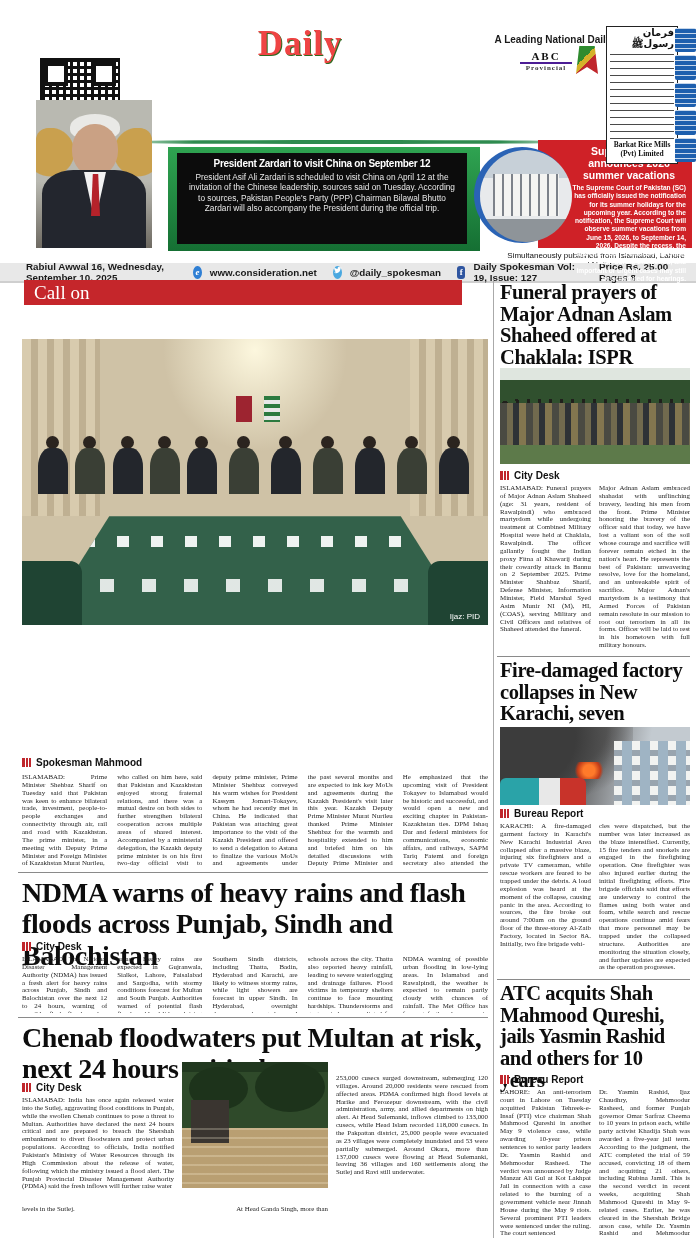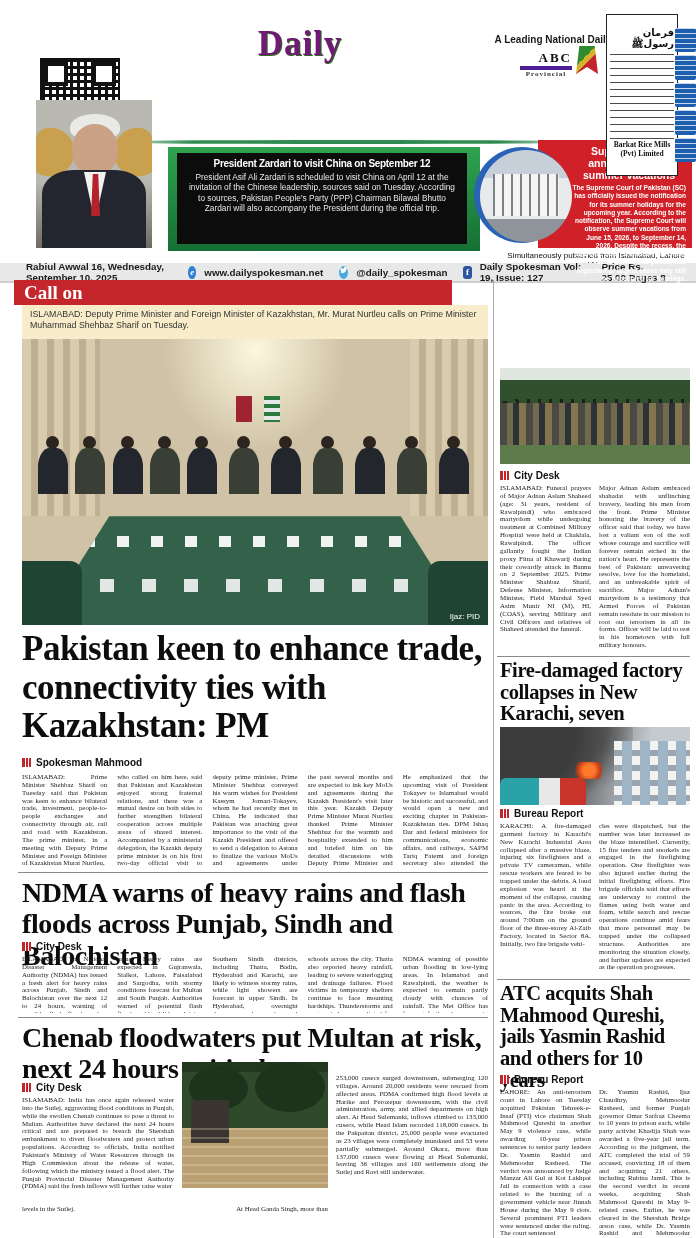--- a/index.html
+++ b/index.html
@@ -20,36 +20,36 @@
   .portrait .chair{position:absolute;left:0;top:28px;width:100%;height:60px;
       background:radial-gradient(circle at 12% 40%,#c9a04e 0 22%,transparent 23%),
                  radial-gradient(circle at 88% 40%,#c9a04e 0 22%,transparent 23%);}
   .portrait .hair{position:absolute;left:34px;top:14px;width:50px;height:26px;border-radius:50% 50% 40% 40%;background:#e9e9e6;}
   .portrait .face{position:absolute;left:36px;top:24px;width:46px;height:52px;border-radius:48%;background:#caa184;}
   .portrait .suit{position:absolute;left:6px;top:70px;width:104px;height:78px;border-radius:30% 30% 0 0;background:#23262e;}
   .portrait .shirt{position:absolute;left:48px;top:72px;width:22px;height:40px;background:#f2f2f2;clip-path:polygon(0 0,100% 0,60% 100%,40% 100%);}
   .portrait .tie{position:absolute;left:55px;top:74px;width:9px;height:42px;background:#b5222a;clip-path:polygon(20% 0,80% 0,100% 100%,0 100%);}
 
   .daily{left:170px;top:24px;width:260px;text-align:center;font-size:35px;font-weight:bold;
-         color:#701a75;letter-spacing:1px;z-index:3;text-shadow:1px 1px 0 #2e6b22;}
+         color:#ef4444;letter-spacing:1px;z-index:3;text-shadow:1px 1px 0 #2e6b22;}
   .mast-title{left:78px;top:50px;width:544px;text-align:center;font-size:63px;font-weight:bold;
          color:#15703a;letter-spacing:-2px;line-height:1.3;z-index:2;text-shadow:1px 1px 0 #0c4a26;}
   .swoosh{left:92px;top:140px;width:510px;height:4px;border-radius:50%;z-index:1;
          background:linear-gradient(90deg,transparent,#2e8b4f 20%,#2e8b4f 80%,transparent);}
   .leading{left:492px;top:34px;width:122px;text-align:center;font-family:"Liberation Sans",sans-serif;
          font-size:10px;font-weight:bold;color:#1a1a1a;z-index:5;}
   .abc{left:520px;top:50px;width:52px;text-align:center;z-index:5;}
-  .abc .a1{font-size:13px;font-weight:bold;letter-spacing:2px;border-bottom:4px solid #4c1d95;text-align:right;}
+  .abc .a1{font-size:11px;font-weight:bold;letter-spacing:2px;border-bottom:2px solid #4c1d95;}
   .abc .a2{font-size:7px;font-weight:bold;letter-spacing:1px;color:#333;}
   .abc-glyph{left:576px;top:46px;width:22px;height:28px;z-index:5;
          background:linear-gradient(135deg,#2e8b2e 0 40%,#d4b12a 40% 55%,#c0262c 55% 100%);
          clip-path:polygon(15% 0,85% 0,100% 100%,50% 75%,0 100%);}
 
-  .urdu-box{left:606px;top:14px;width:64px;height:136px;border:1px solid #222;background:#fff;
-         padding:12px 3px;z-index:5;}
+  .urdu-box{left:606px;top:26px;width:64px;height:136px;border:1px solid #222;background:#fff;
+         padding:0 3px;z-index:5;}
   .urdu-head{font-size:10px;font-weight:bold;text-align:right;direction:rtl;font-family:"DejaVu Sans",sans-serif;}
   .urdu-lines{margin-top:2px;width:100%;height:86px;
          background:repeating-linear-gradient(180deg,#4a4a4a 0 1.5px,transparent 1.5px 7px);}
   .barkat{font-size:7.5px;font-weight:bold;text-align:center;line-height:1.2;}
 
   .side-ads{left:675px;top:28px;width:21px;height:134px;z-index:5;display:flex;flex-direction:column;gap:3px;}
   .side-ads b{flex:1;background:#1d5fae;border-radius:2px;
          background-image:repeating-linear-gradient(180deg,rgba(255,255,255,.75) 0 1px,transparent 1px 5px);}
 
   
@@ -81,22 +81,22 @@
          font-size:9px;line-height:13px;font-weight:bold;vertical-align:-2px;}
   .ie{background:#2f7fd4;font-style:italic;font-family:"Liberation Serif",serif;}
   .tw{background:#4aa8e0;}
   .fb{background:#2f55a0;border-radius:3px;font-family:"Liberation Serif",serif;}
 
   
   .vrule{left:493px;top:280px;width:1px;height:958px;background:#aaa;}
   .hr-main{height:1px;background:#8a8a8a;}
 
   
-  .callon{left:14px;top:280px;width:438px;height:25px;background:#c5262b;color:#fff;
-         font-size:19px;padding-left:10px;box-sizing:border-box;line-height:25px;font-weight:bold;}
+  .callon{left:24px;top:280px;width:438px;height:25px;background:#c5262b;color:#fff;
+         font-size:19px;padding-left:10px;box-sizing:border-box;line-height:25px;}
   .caption{left:22px;top:305px;width:466px;height:34px;background:#f8ecca;color:#333;
          font-family:"Liberation Sans",sans-serif;font-size:8.8px;line-height:1.3;
          padding:4px 8px;box-sizing:border-box;}
   .mainphoto{left:22px;top:339px;width:466px;height:286px;overflow:hidden;background:#cfc2a6;}
   .mainphoto .glow{position:absolute;left:30%;top:0;width:40%;height:40%;
          background:radial-gradient(ellipse at 50% 10%,rgba(255,250,225,.95),transparent 70%);}
   .mainphoto .curt{position:absolute;top:0;width:78px;height:62%;
          background:repeating-linear-gradient(90deg,#d8cbae 0 9px,#bfb092 9px 16px);}
   .mainphoto .flag1{position:absolute;left:46%;top:20%;width:16px;height:26px;background:#9d2430;}
   .mainphoto .flag2{position:absolute;left:52%;top:20%;width:16px;height:26px;
@@ -216,39 +216,38 @@
   <div class="abs red-box">
     <div class="t">Supreme Court announces 2026 summer vacations</div>
     <div class="b">The Supreme Court of Pakistan (SC) has officially issued the notification for its summer holidays for the upcoming year. According to the notification, the Supreme Court will observe summer vacations from June 15, 2026, to September 14, 2026. Despite the recess, the Supreme Court's offices will remain open during this period, and important or urgent cases may still be scheduled for hearings.</div>
   </div>
   <div class="abs published">Simultaneously published from Islamabad, Lahore and Multan</div>
 
   <div class="abs datebar">
     <span>Rabiul Awwal 16, Wednesday, September 10, 2025</span>
     <span class="sp"></span>
     <span class="icirc ie">e</span>
-    <span>www.dailyspokesman.net</span>
+    <span>www.consideration.net</span>
     <span class="sp"></span>
     <span class="icirc tw">
       <svg width="9" height="9" viewBox="0 0 24 24" style="vertical-align:1px">
           <path d="M23 5c-.8.4-1.6.6-2.5.8A4.3 4.3 0 0 0 22.4 3c-.8.5-1.8.9-2.7 1.1A4.2 4.2 0 0 0 12.4 8 12 12 0 0 1 3.7 3.6a4.2 4.2 0 0 0 1.3 5.6c-.7 0-1.3-.2-1.9-.5v.1c0 2 1.4 3.7 3.4 4.1-.6.2-1.3.2-1.9.1a4.2 4.2 0 0 0 3.9 2.9A8.5 8.5 0 0 1 2 17.5 12 12 0 0 0 8.3 19c7.5 0 11.7-6.3 11.7-11.7v-.5c.8-.6 1.5-1.3 2-2.1z" fill="#fff"></path>
         </svg>
     </span>
     <span>@daily_spokesman</span>
     <span class="sp"></span>
     <span class="icirc fb">f</span>
     <span>Daily Spokesman Vol: 19, Issue: 127</span>
     <span class="sp"></span>
     <span>Price Rs. 25.00 Pages 8</span>
   </div>
 
   <div class="abs vrule"></div>
 
   <div class="abs callon">Call on</div>
-  <div class="abs caption">ISLAMABAD: Deputy Prime Minister and Foreign Minister of Kazakhstan, Mr. Murat Nurtleu calls on Prime Minister Muhammad Shehbaz Sharif on Tuesday.</div>
 
   <div class="abs mainphoto">
     <div class="glow"></div>
     <div class="curt" style="left:0"></div>
     <div class="curt" style="right:0"></div>
     <div class="flag1"></div>
     <div class="flag2"></div>
     <div class="person" style="left:3%">
         <span class="h"></span>
         <span class="s"></span>
@@ -295,21 +294,20 @@
       </div>
     <div class="gtable">
       <div class="papers"></div>
         <div class="papers2"></div>
     </div>
     <div class="chair" style="left:-14px"></div>
     <div class="chair" style="right:-14px"></div>
     <div class="credit" style="position:absolute;right:8px;bottom:4px">Ijaz: PID</div>
   </div>
 
-  <div class="abs lead-headline">Pakistan keen to enhance trade, connectivity ties with Kazakhstan: PM</div>
   <div class="abs byline" style="left:22px;top:757px">
     <span class="ic"></span>
     <span>Spokesman Mahmood</span>
   </div>
   <div class="abs cols" style="left:22px;top:773px;width:466px;height:95px">
     <div>ISLAMABAD: Prime Minister Shehbaz Sharif on Tuesday said that Pakistan was keen to enhance bilateral trade, investment, people-to-people exchanges and connectivity through air, rail and road with Kazakhstan. The prime minister, in a meeting with Deputy Prime Minister and Foreign Minister of Kazakhstan Murat Nurtleu,</div>
     <div>who called on him here, said that Pakistan and Kazakhstan enjoyed strong fraternal relations, and there was a mutual desire on both sides to further strengthen bilateral cooperation across multiple areas of shared interest. Accompanied by a ministerial delegation, the Kazakh deputy prime minister is on his first two-day official visit to Pakistan. While welcoming the Kazakh</div>
     <div>deputy prime minister, Prime Minister Shehbaz conveyed his warm wishes for President Kassym Jomart-Tokayev, whom he had recently met in China. He indicated that Pakistan was attaching great importance to the visit of the Kazakh President and offered to send a delegation to Astana to finalize the various MoUs and agreements under consideration. The two sides have been in regular discussion over</div>
     <div>the past several months and are expected to ink key MoUs and agreements during the Kazakh President's visit later this year. Kazakh Deputy Prime Minister Murat Nurtleu thanked Prime Minister Shehbaz for the warmth and hospitality extended to him and briefed him on his detailed discussions with Deputy Prime Minister and Foreign Minister Senator Mohammad Ishaq Dar earlier in the day.</div>
     <div>He emphasized that the upcoming visit of President Tokayev to Islamabad would be historic and successful, and would open a new and exciting chapter in Pakistan-Kazakhstan ties. DPM Ishaq Dar and federal ministers for communications, economic affairs, and railways, SAPM Tariq Fatemi and foreign secretary also attended the meeting.</div>
@@ -346,20 +344,21 @@
     <div class="water"></div>
   </div>
 
   <div class="abs chenab-under" style="left:22px;top:1205px;width:306px">
     <span>levels in the Sutlej.</span>
     <span>At Head Ganda Singh, more than</span>
   </div>
 
   <div class="abs" style="left:336px;top:1074px;width:152px;height:160px;font-size:6.9px;line-height:1.14;text-align:justify;overflow:hidden;color:#1c1c1c">253,000 cusecs surged downstream, submerging 120 villages. Around 20,000 residents were rescued from affected areas. PDMA confirmed high flood levels at Harike and Ferozepur downstream, with the civil administration, army, and allied departments on high alert. At Head Sulemanki, inflows climbed to 133,000 cusecs, while Head Islam recorded 118,000 cusecs. In the Pakpattan district, 25,000 people were evacuated as 23 villages were completely inundated and 53 were partially submerged. Around Okara, more than 137,000 cusecs were flowing at Head Sulemanki, leaving 36 villages and 160 settlements along the Sutlej and Ravi still underwater.</div>
 
+  <div class="abs sec-headline sb-headline" style="top:282px;line-height:1.05">Funeral prayers of Major Adnan Aslam Shaheed offered at Chaklala: ISPR</div>
   <div class="abs funeralphoto">
     <div class="heads"></div>
       <div class="crowd"></div>
   </div>
   <div class="abs byline" style="left:500px;top:470px">
     <span class="ic"></span>
     <span>City Desk</span>
   </div>
   <div class="abs cols sb-cols" style="top:484px;height:168px;gap:8px">
     <div>ISLAMABAD: Funeral prayers of Major Adnan Aslam Shaheed (age: 31 years, resident of Rawalpindi) who embraced martyrdom while undergoing treatment at Combined Military Hospital were held at Chaklala, Rawalpindi. The officer gallantly fought the Indian proxy Fitna al Khawarij during their cowardly attack in Bannu on 2 September 2025. Prime Minister Shahbaz Sharif, Defense Minister, Information Minister, Field Marshal Syed Asim Munir NI (M), HI, (COAS), serving Military and Civil Officers and relatives of Shaheed attended the funeral.</div>

